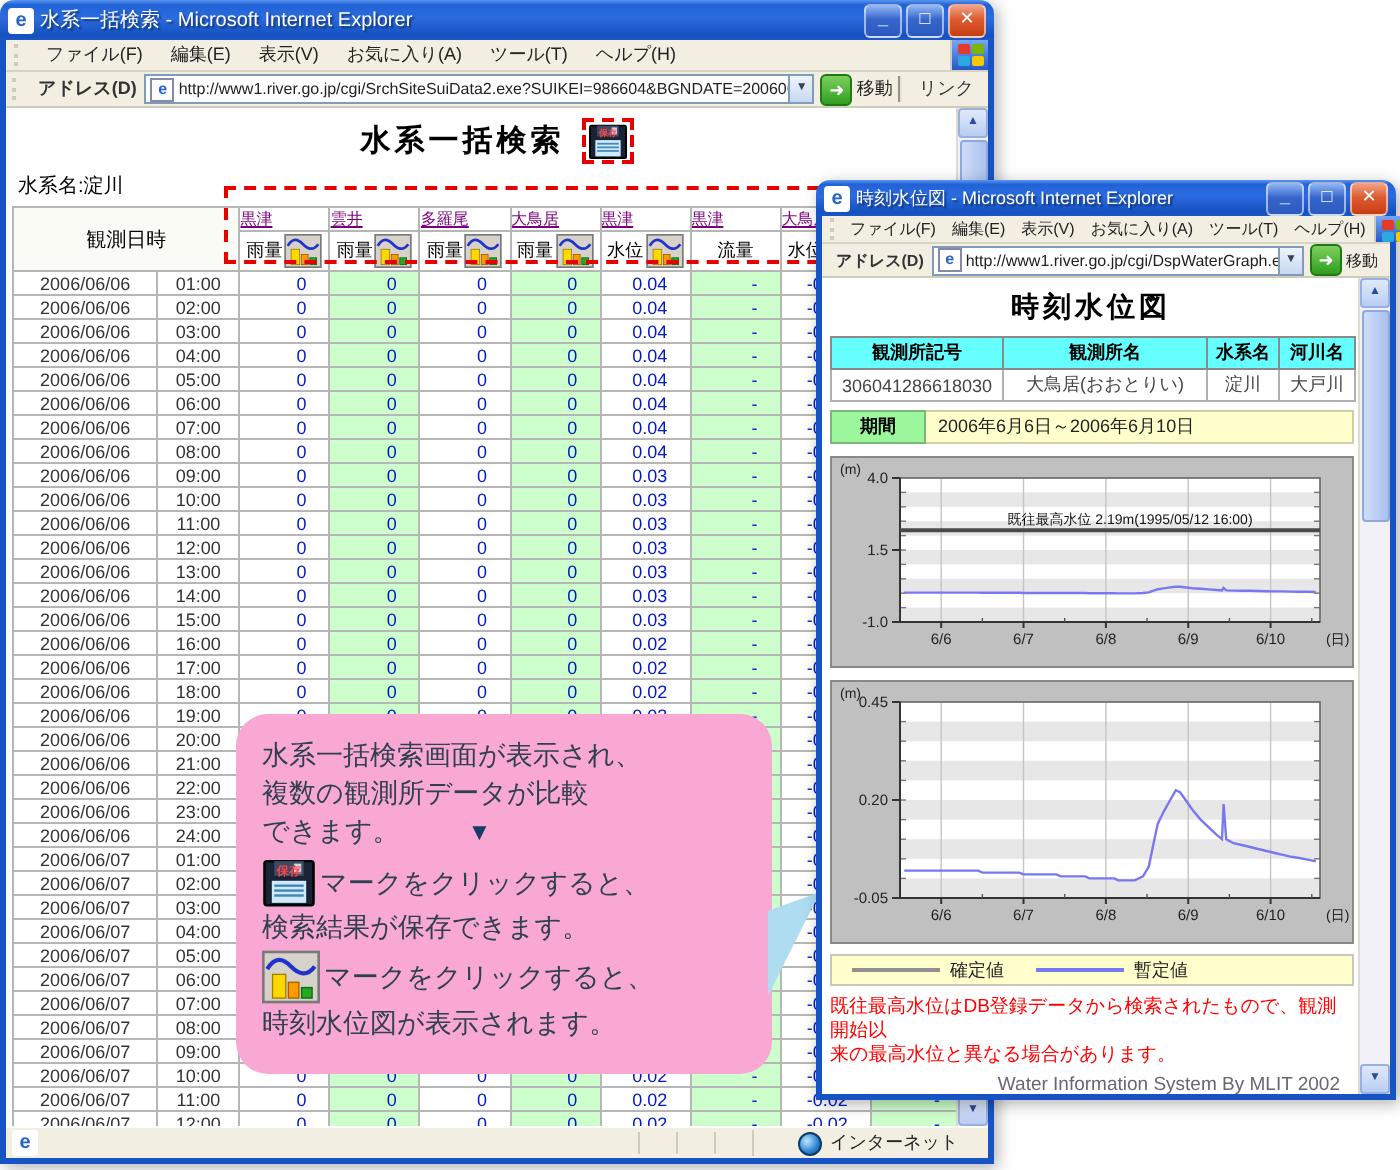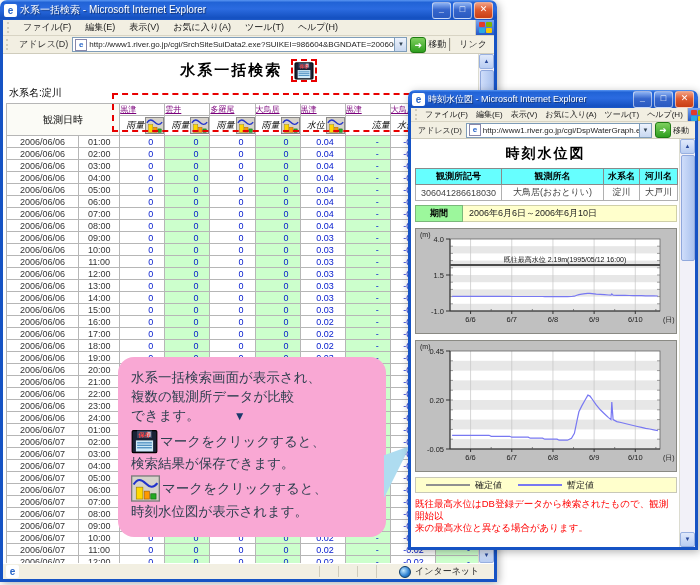--- a/index.html
+++ b/index.html
@@ -24,21 +24,21 @@
   .mi{font-size:9px;color:#222;padding:0 7px;white-space:nowrap;}
   .fw .mi{font-size:8px;padding:0 4px;}
   .winlogo{margin-left:auto;width:18px;height:100%;border-left:1px solid #d0ccbc;
     background:linear-gradient(180deg,#7aa6f0,#2458c8);position:relative;flex:0 0 18px;}
   .winlogo i{position:absolute;width:6px;height:5px;border-radius:1px;}
   .winlogo .q1{left:3px;top:2px;background:#e23a2b;}
   .winlogo .q2{left:10px;top:2px;background:#7db500;}
   .winlogo .q3{left:3px;top:8px;background:#28aae0;}
   .winlogo .q4{left:10px;top:8px;background:#f5c800;}
   .addressbar{height:17px;background:#f2efe2;display:flex;align-items:center;padding:0 3px;border-bottom:1px solid #cfccbc;}
-  .addr-label{font-size:9px;color:#333;margin:0 4px;white-space:nowrap;}
+  .addr-label{font-size:9px;color:#333;margin:0 4px;white-space:nowrap;font-weight:bold;}
   .addr-input{flex:1;height:13px;background:#fff;border:1px solid #7f9db9;display:flex;align-items:center;
     font-size:8px;color:#222;overflow:hidden;}
   .addr-page-icon{width:10px;height:10px;margin:0 2px;background:#fff;border:1px solid #88a;color:#2865c8;
     font-size:8px;line-height:9px;text-align:center;font-weight:bold;flex:0 0 10px;}
   .addr-url{flex:1;white-space:nowrap;overflow:hidden;}
   .dd{width:11px;height:13px;background:linear-gradient(180deg,#eef3fd,#c8d8f0);border-left:1px solid #7f9db9;
     font-size:6px;color:#345;text-align:center;line-height:13px;flex:0 0 11px;}
   .go-btn{display:flex;align-items:center;margin:0 3px;font-size:9px;color:#222;white-space:nowrap;}
   .go-icon{width:14px;height:14px;border-radius:3px;background:linear-gradient(180deg,#7ed05e,#2f9e1f);
     color:#fff;font-size:9px;line-height:14px;text-align:center;margin-right:2px;border:1px solid #1e7a12;}
@@ -63,21 +63,21 @@
   .bw-content{position:relative;height:509px;background:#fff;overflow:hidden;}
   .bw-page-title-row{text-align:center;margin-top:5px;height:27px;}
   .bw-page-title{font-size:15px;font-weight:bold;letter-spacing:2px;color:#000;vertical-align:middle;}
   .save-wrap{display:inline-block;border:2px dashed #e80000;padding:0 1px;margin-left:4px;vertical-align:middle;line-height:0;}
   .bw-system{font-size:10px;color:#000;margin:0 0 3px 6px;}
   #bw-table{border-collapse:collapse;table-layout:fixed;width:476px;margin-left:3px;font-size:9px;}
   #bw-table td{border:1px solid #b6b6b6;padding:0;overflow:hidden;white-space:nowrap;}
   .c-dt{text-align:center;font-size:10px;background:#fbfbf6;color:#000;}
   .c-st{text-align:left;height:10px;}
   .c-st a{color:#7b007b;text-decoration:underline;font-size:8px;}
-  .c-ms{text-align:right;font-size:9px;height:19px;color:#000;font-style:italic;}
+  .c-ms{text-align:center;font-size:9px;height:19px;color:#000;}
   .c-ms .icon-wrap{display:inline-block;vertical-align:middle;line-height:0;margin-left:1px;}
   .c-date,.c-time{text-align:center;color:#333;background:#fff;height:11px;}
   .c-val{text-align:right;padding-right:11px !important;color:#0018cc;background:#fff;height:11px;}
   .c-val.g{background:#ccffcc;}
   .red-dash-head{position:absolute;left:112px;top:93px;width:354px;height:35px;border:2px dashed #e80000;z-index:4;pointer-events:none;}
 
   
   .callout{position:absolute;left:118px;top:357px;width:268px;height:180px;background:#f9a8d4;border-radius:16px;
     z-index:5;padding:11px 0 0 13px;box-sizing:border-box;color:#2f4050;font-size:13.5px;line-height:19px;}
   .callout-tail{position:absolute;left:384px;top:446px;width:26px;height:52px;background:#aedcf0;
@@ -923,20 +923,21 @@
               </span>
               <span style="display: inline-flex; align-items: center; gap: 5px;">
                 <span class="leg-line" style="border-top-color: rgb(120, 120, 242);"></span>
                 <span class="leg-label">暫定値</span>
               </span>
             </div>
           <div class="fw-note">
             <span>既往最高水位はDB登録データから検索されたもので、観測開始以</span><br>
             <span>来の最高水位と異なる場合があります。</span>
           </div>
+          <div class="fw-credit">Water Information System By MLIT 2002</div>
         </div>
         <div class="vscroll">
           <div class="sc-btn up">▲</div>
           <div class="sc-thumb" style="height:104px;"></div>
           <div class="sc-btn down">▼</div>
         </div>
       </div>
     </div>
   </div>
 

